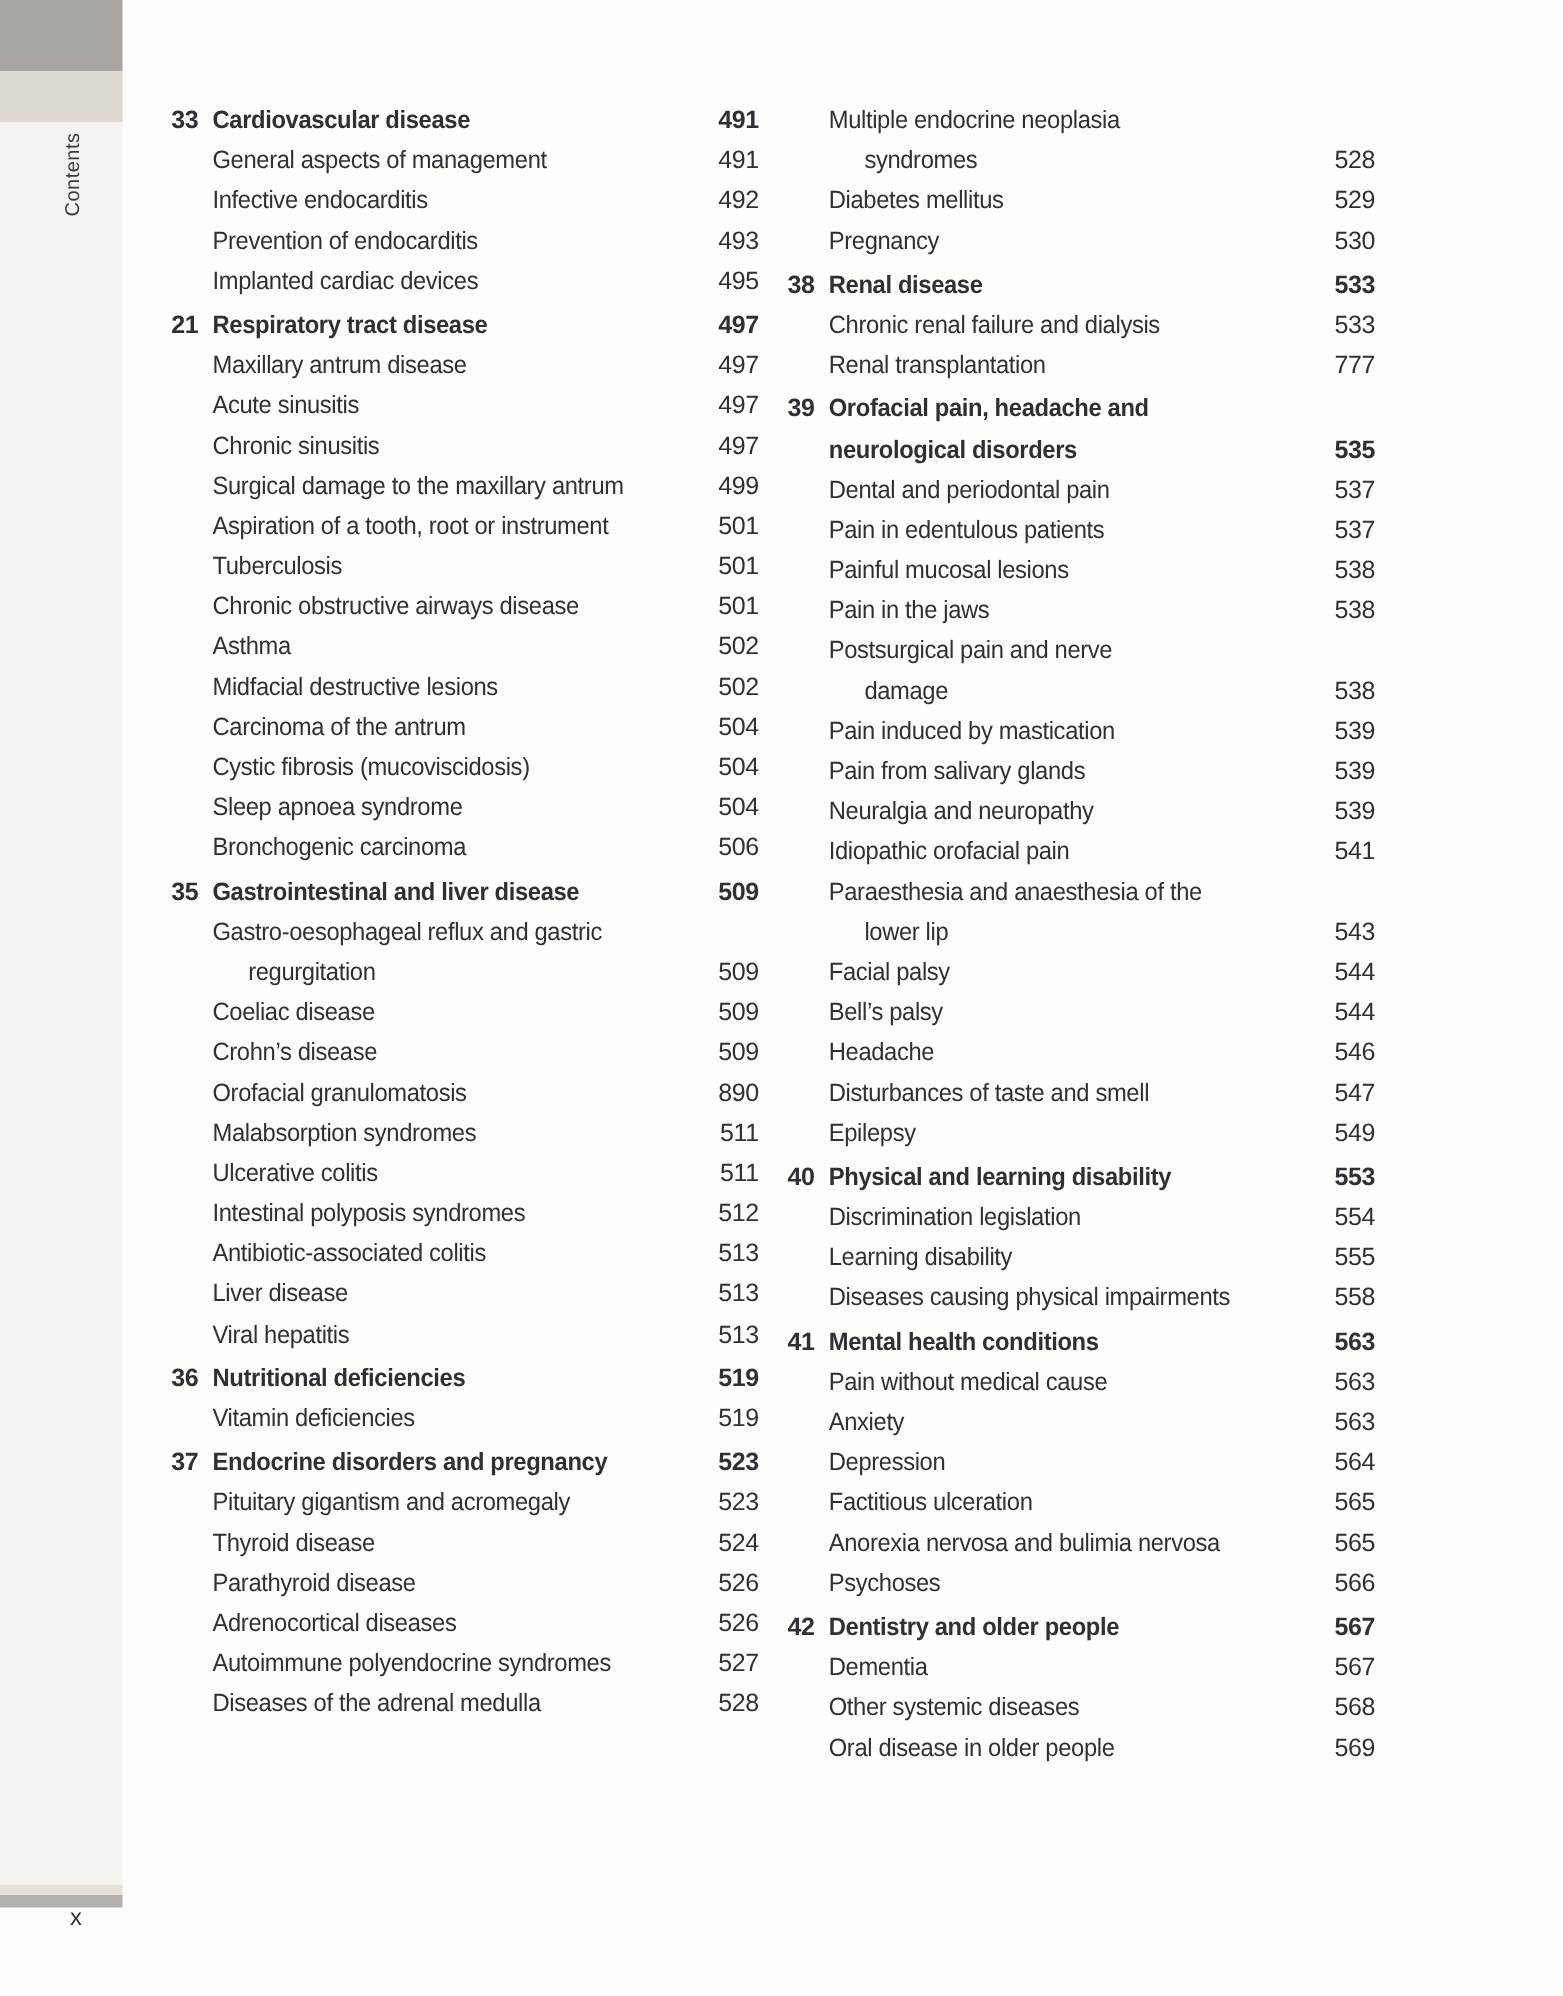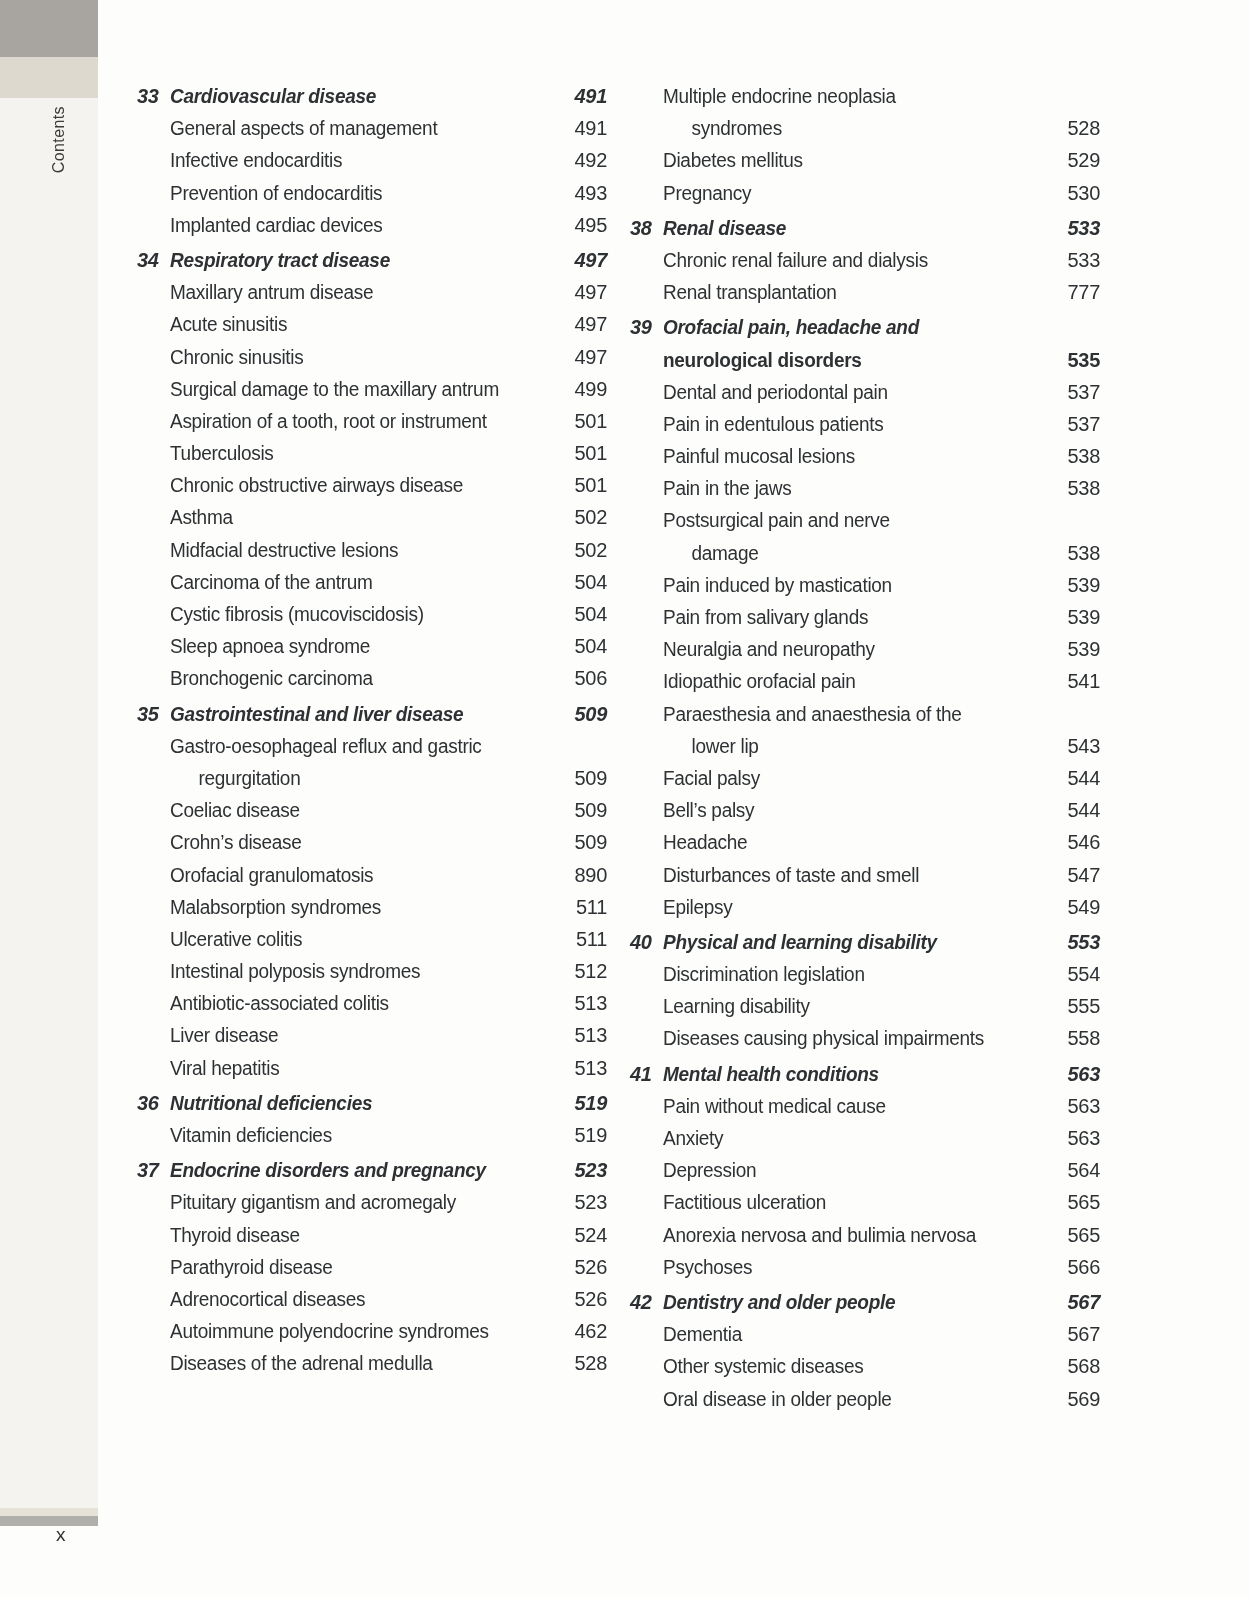--- a/index.html
+++ b/index.html
@@ -24,21 +24,21 @@
     position:absolute;left:50px;top:106px;
     writing-mode:vertical-rl;transform:rotate(180deg);
     font-size:16px;letter-spacing:.4px;color:#3a3a3c;white-space:nowrap;
   }
   .folio{position:absolute;left:56px;top:1524px;font-size:19px;color:#2e3134;}
   
   .toc-col{position:absolute;top:80px;width:470px;font-size:20px;letter-spacing:-.3px;line-height:32.2px;}
   .toc-left{left:137px;}
   .toc-right{left:630px;}
   .row{display:flex;align-items:baseline;height:32.2px;}
-  .row.has-num{margin-top:3px;font-style:italic;}
+  .row.has-num{margin-top:3px;}
   .toc-col .row:first-child{margin-top:0;}
   .row.bold{font-weight:700;}
   .num{flex:0 0 33px;font-weight:700;}
   .title{flex:1 1 auto;white-space:nowrap;transform:scaleX(.95);transform-origin:0 50%;}
   .row.cont .title{padding-left:30px;}
   .page{flex:0 0 auto;margin-left:8px;text-align:right;}
 </style>
 </head>
 <body>
 
@@ -70,21 +70,21 @@
       <span class="num"></span>
       <span class="title">Prevention of endocarditis</span>
       <span class="page">493</span>
     </div>
     <div class="row">
       <span class="num"></span>
       <span class="title">Implanted cardiac devices</span>
       <span class="page">495</span>
     </div>
     <div class="row bold has-num">
-      <span class="num">34</span>
+      <span class="num">21</span>
       <span class="title">Respiratory tract disease</span>
       <span class="page">497</span>
     </div>
     <div class="row">
       <span class="num"></span>
       <span class="title">Maxillary antrum disease</span>
       <span class="page">497</span>
     </div>
     <div class="row">
       <span class="num"></span>
@@ -237,21 +237,21 @@
       <span class="page">526</span>
     </div>
     <div class="row">
       <span class="num"></span>
       <span class="title">Adrenocortical diseases</span>
       <span class="page">526</span>
     </div>
     <div class="row">
       <span class="num"></span>
       <span class="title">Autoimmune polyendocrine syndromes</span>
-      <span class="page">462</span>
+      <span class="page">527</span>
     </div>
     <div class="row">
       <span class="num"></span>
       <span class="title">Diseases of the adrenal medulla</span>
       <span class="page">528</span>
     </div>
   </div>
 <div class="toc-col toc-right" id="col-right">
     <div class="row">
       <span class="num"></span>

